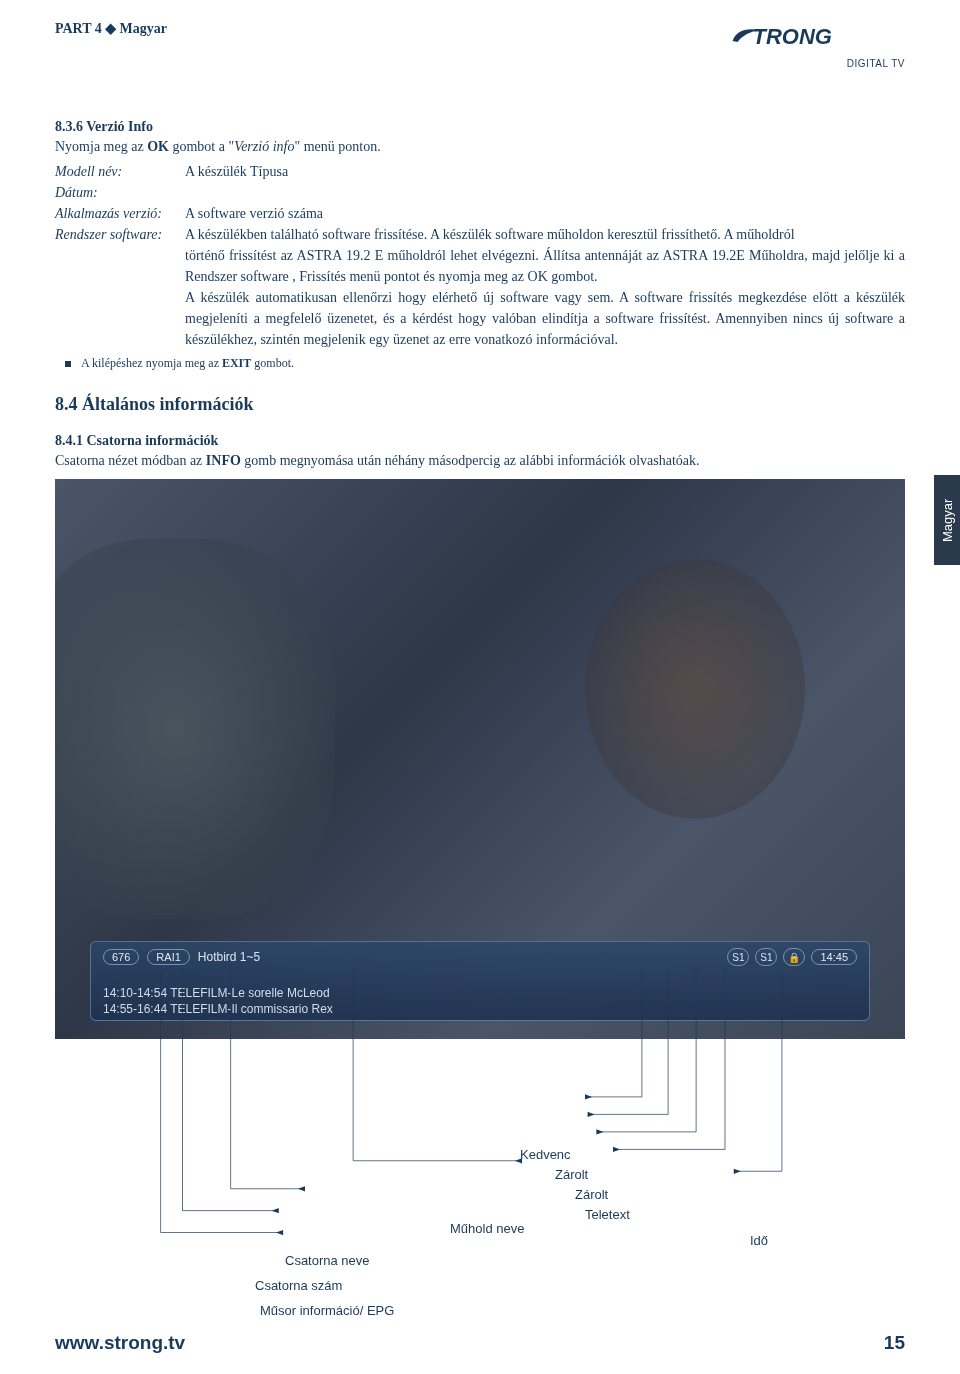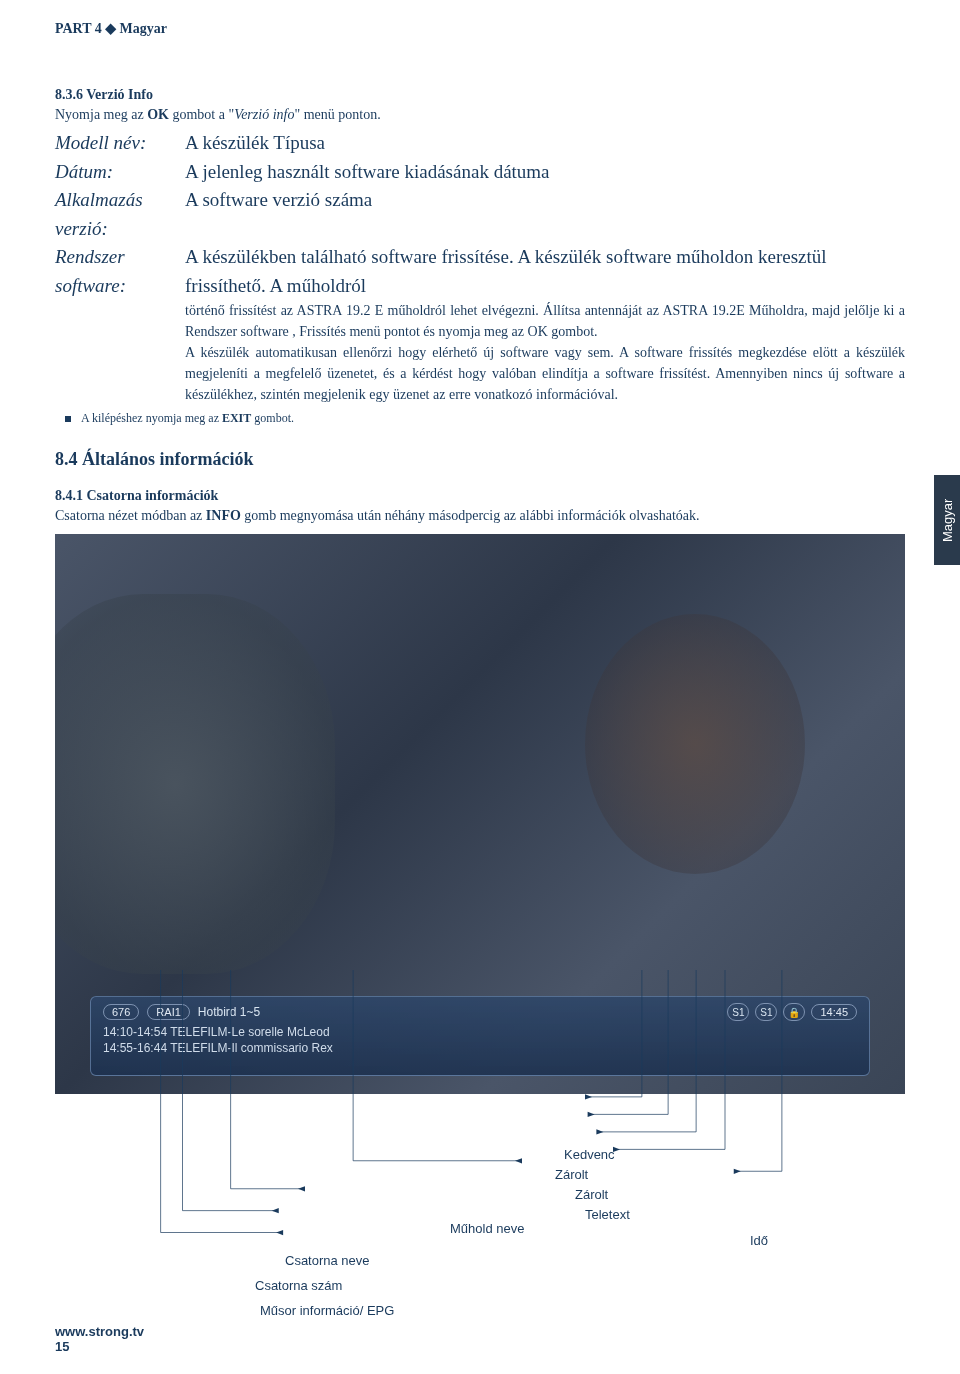--- a/index.html
+++ b/index.html
@@ -15,21 +15,21 @@
   .header { display: flex; justify-content: space-between; align-items: flex-start; margin-bottom: 50px; gap: 24px; }
   .header-title { font-size: 14px; font-weight: bold; }
   .header-title .diamond { color: #1a3a5c; }
   .logo-block { text-align: right; }
   .logo-svg { width: 180px; height: 32px; }
   .digital-tv { font-size: 10px; font-family: Arial, sans-serif; color: #1a3a5c; letter-spacing: 0.5px; margin-top: 2px; }
   .section-title { font-size: 14px; font-weight: bold; margin-bottom: 4px; }
   .intro-line { font-size: 14px; margin-bottom: 6px; }
   .italic { font-style: italic; }
   .bold { font-weight: bold; }
-  .def-row { display: flex; font-size: 19px; line-height: 1.5; }
+  .def-row { display: flex; font-size: 14px; line-height: 1.5; }
   .def-label { width: 130px; font-style: italic; flex-shrink: 0; }
   .def-value { flex: 1; }
   .body-text { font-size: 14px; line-height: 1.5; text-align: justify; margin-left: 130px; }
   .bullet-line { font-size: 12px; line-height: 1.5; margin-left: 10px; margin-top: 4px; }
   .square-bullet { display: inline-block; width: 6px; height: 6px; background: #1a3a5c; margin-right: 10px; vertical-align: middle; }
   h2.big-title { font-size: 18px; font-weight: bold; margin-top: 22px; margin-bottom: 18px; }
   .sub-section { font-size: 14px; font-weight: bold; margin-bottom: 4px; }
   .sub-intro { font-size: 14px; margin-bottom: 10px; }
   .side-tab {
     position: absolute;
@@ -81,21 +81,21 @@
     right: 35px;
     height: 80px;
     background: linear-gradient(180deg, rgba(45,70,105,0.85) 0%, rgba(30,50,80,0.9) 100%);
     border: 1px solid rgba(120,150,190,0.6);
     border-radius: 6px;
     color: #d8e4f0;
     font-family: Arial, sans-serif;
     font-size: 13px;
     padding: 6px 12px;
   }
-  .banner-top { display: flex; align-items: center; gap: 8px; margin-bottom: 4px; }
+  .banner-top { display: flex; align-items: center; gap: 8px; margin-bottom: 20px; }
   .pill {
     display: inline-block;
     padding: 1px 8px;
     border-radius: 10px;
     border: 1px solid rgba(160,180,210,0.7);
     font-size: 11px;
     color: #e0e8f2;
   }
   .banner-right { margin-left: auto; display: flex; gap: 6px; align-items: center; }
   .icon-pill { width: 22px; height: 18px; border-radius: 9px; border: 1px solid rgba(160,180,210,0.7); display: inline-flex; align-items: center; justify-content: center; font-size: 10px; }
@@ -111,48 +111,53 @@
     color: #1a3a5c;
   }
   .annotations div { position: absolute; white-space: nowrap; }
   .footer {
     position: absolute;
     bottom: 20px;
     left: 55px;
     right: 55px;
     display: flex;
     justify-content: space-between;
-    font-size: 13px;
+    font-size: 19px;
     font-weight: bold;
     font-family: Arial, sans-serif;
-    flex-direction: column;
   }
 </style>
 </head>
 <body>
 
 <div class="header">
   <div class="header-title">
     <span>PART 4</span>
     <span class="diamond"> ◆ </span>
     <span>Magyar</span>
   </div>
+  <div class="logo-block">
+    <svg class="logo-svg" viewBox="0 0 360 60">
+      <path d="M15 40 Q25 10 70 18 Q40 22 25 42 Z" fill="#1a3a5c"></path>
+      <text x="55" y="46" font-family="Arial Black, Arial" font-weight="900" font-size="44" fill="#1a3a5c" font-style="italic">TRONG</text>
+    </svg>
+    <div class="digital-tv">DIGITAL TV</div>
+  </div>
 </div>
 
 <div class="section-title">8.3.6 Verzió Info</div>
 <div class="intro-line">
   <span>Nyomja meg az </span><span class="bold">OK</span><span> gombot a "</span><span class="italic">Verzió info</span><span>" menü ponton.</span>
 </div>
 <div class="def-row">
   <div class="def-label">Modell név:</div>
   <div class="def-value">A készülék Típusa</div>
 </div>
 <div class="def-row">
   <div class="def-label">Dátum:</div>
-  <div class="def-value">A jelenleg használt software kiadásának dátuma</div>
 </div>
 <div class="def-row">
   <div class="def-label">Alkalmazás verzió:</div>
   <div class="def-value">A software verzió száma</div>
 </div>
 <div class="def-row">
   <div class="def-label">Rendszer software:</div>
   <div class="def-value">A készülékben található software frissítése. A készülék software műholdon keresztül frissíthető. A műholdról</div>
 </div>
 <div class="body-text" style="white-space: pre-line;">történő frissítést az ASTRA 19.2 E műholdról lehet elvégezni. Állítsa antennáját az ASTRA 19.2E Műholdra, majd jelőlje ki a Rendszer software , Frissítés menü pontot és nyomja meg az OK gombot.
@@ -220,21 +225,21 @@
     <polygon points="577,202 577,208 585,205"></polygon>
     <polygon points="473,221 473,215 465,218"></polygon>
     <polygon points="715,227 715,233 723,230"></polygon>
     <polygon points="225,253 225,247 217,250"></polygon>
     <polygon points="195,278 195,272 187,275"></polygon>
     <polygon points="200,303 200,297 192,300"></polygon>
   </g>
 </svg>
 
 <div class="annotations">
-  <div style="left:509px; top:137px;">Kedvenc</div>
+  <div style="left:465px; top:137px;">Kedvenc</div>
   <div style="left:500px; top:157px;">Zárolt</div>
   <div style="left:520px; top:177px;">Zárolt</div>
   <div style="left:530px; top:197px;">Teletext</div>
   <div style="left:395px; top:211px;">Műhold neve</div>
   <div style="left:695px; top:223px;">Idő</div>
   <div style="left:230px; top:243px;">Csatorna neve</div>
   <div style="left:200px; top:268px;">Csatorna szám</div>
   <div style="left:205px; top:293px;">Műsor információ/ EPG</div>
 </div>
 

